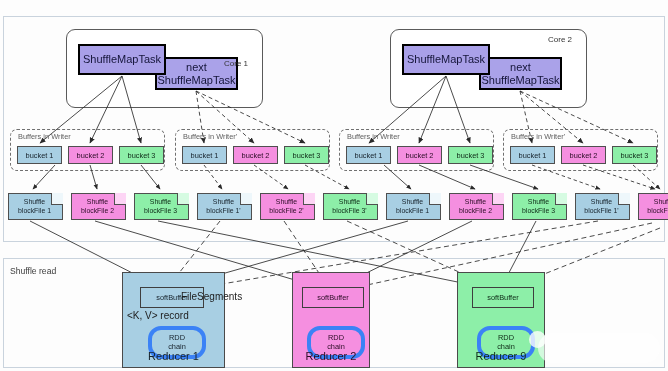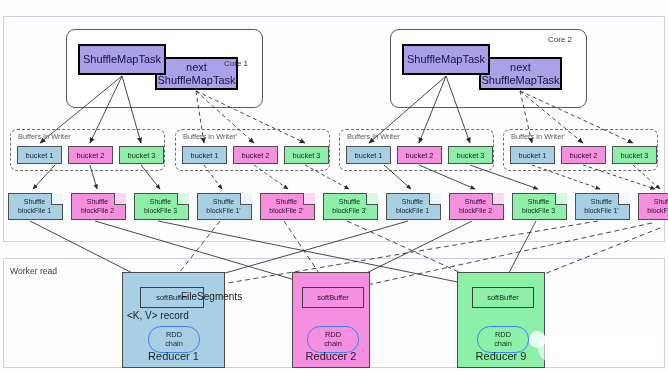--- a/index.html
+++ b/index.html
@@ -125,21 +125,21 @@
   }
   .softbuffer{
     position:absolute;
     border:1px solid #3e3e3e;
     background:transparent;
     font-size:7.4px;
     display:flex;align-items:center;justify-content:center;
   }
   .rddchain{
     position:absolute;
-    border:1px solid #3b82f6;
+    border:4px solid #3b82f6;
     border-radius:13px;
     background:transparent;
     font-size:7.4px;line-height:1.12;
     display:flex;align-items:center;justify-content:center;
     text-align:center;
   }
   .side-note{
     position:absolute;font-size:10px;color:#1d1d1d;
     white-space:nowrap;z-index:5;
   }
@@ -158,21 +158,21 @@
     z-index:7;
   }
 </style>
 </head>
 <body>
 
 <div id="stage">
 
   <div class="abs panel" id="write-panel"></div>
   <div class="abs panel" id="read-panel"></div>
-  <div class="abs panel-label" id="read-label">Worker read</div>
+  <div class="abs panel-label" id="read-label">Shuffle read</div>
 
 
   <div class="abs core" id="core1"></div>
   <div class="abs core-title" id="core1-title">Core 1</div>
   <div class="abs core" id="core2"></div>
   <div class="abs core-title" id="core2-title">Core 2</div>
 
   <div class="abs task" style="left:78px;top:44px;width:88px;height:31px;">ShuffleMapTask</div>
   <div class="abs task next" style="left:155px;top:57px;width:83px;height:33px;">
     <span>

